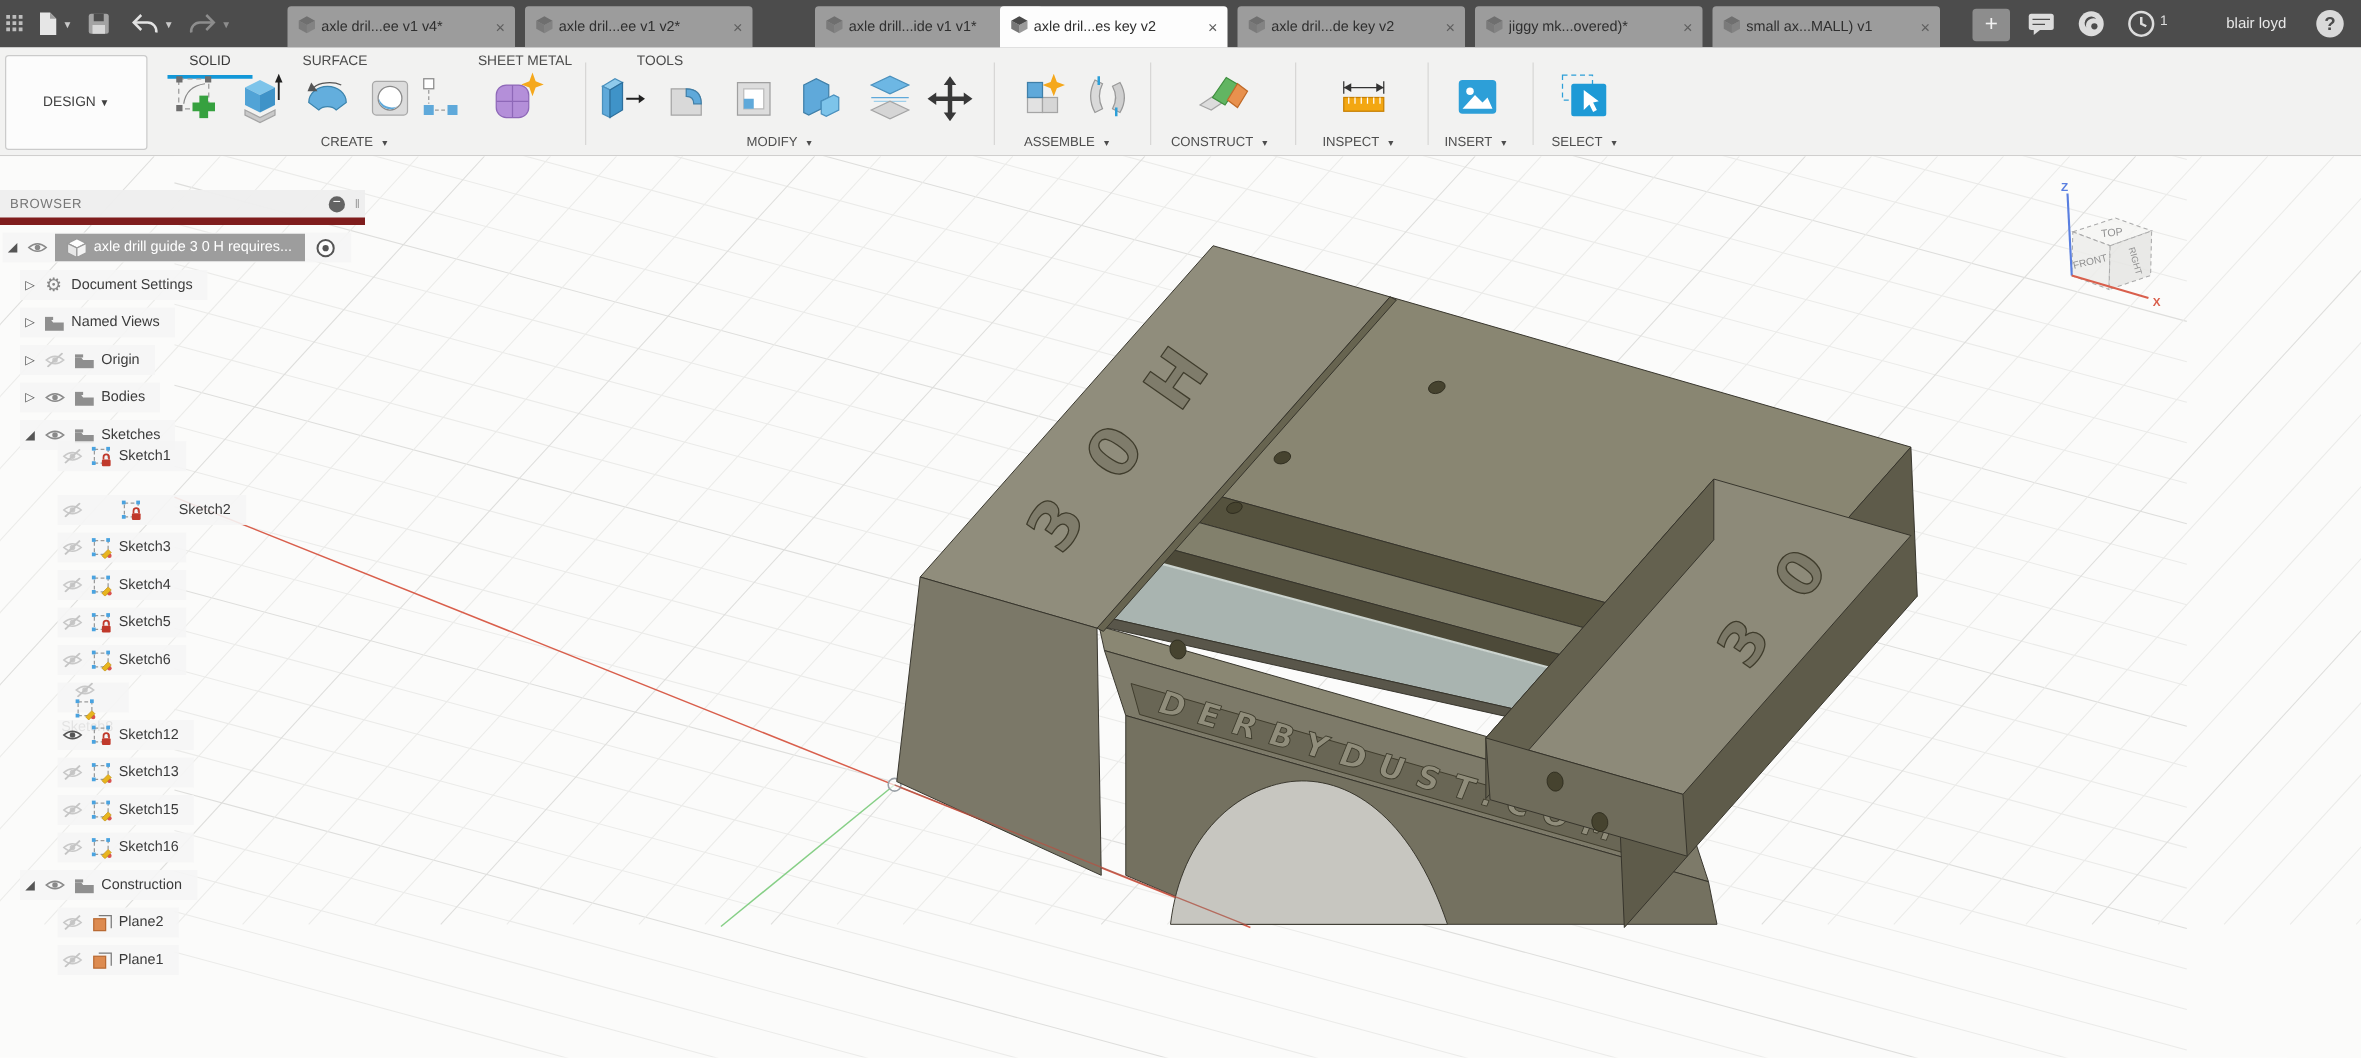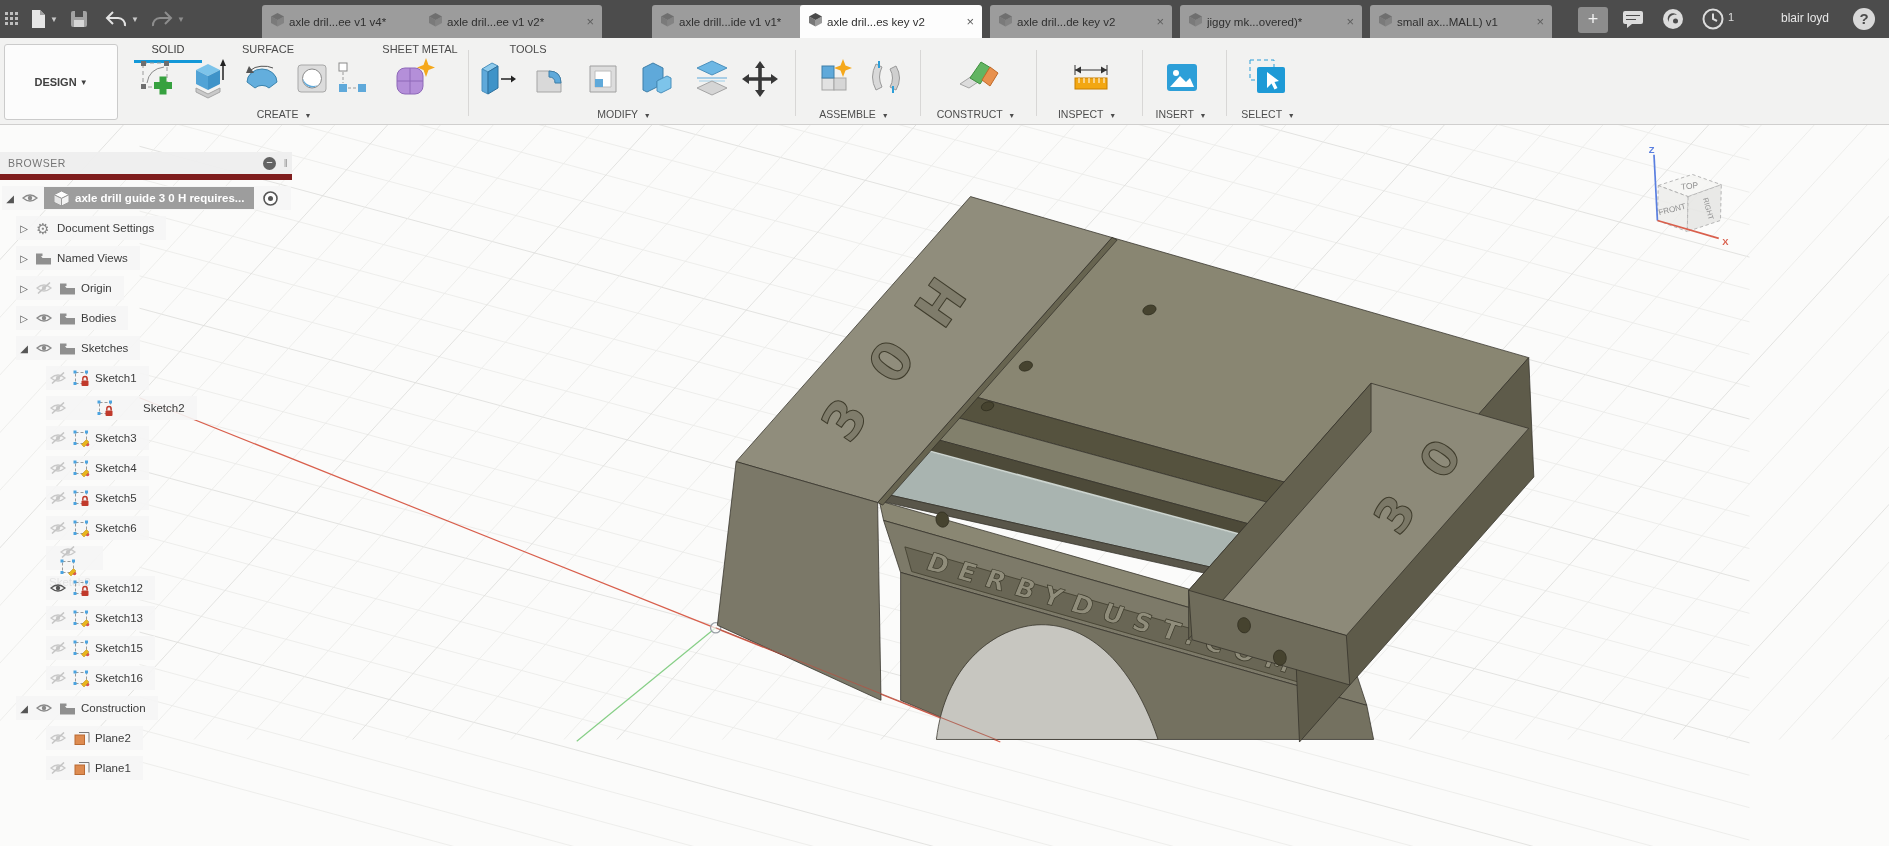--- a/index.html
+++ b/index.html
@@ -13,21 +13,21 @@
   .doc-tab.active{background:#fdfdfd;}
   .doc-tab .t-label{font-size:11.5px;color:#2f2f2f;white-space:nowrap;overflow:hidden;flex:1;margin:0 4px;}
   .doc-tab .t-close{font-size:13px;color:#5e5e5e;}
   #plus-tab{position:absolute;left:1578px;top:7px;width:30px;height:26px;background:#8d8d8d;
     border-radius:3px;color:#f2f2f2;font-size:18px;text-align:center;line-height:25px;cursor:pointer;}
   #user-name{position:absolute;right:60px;top:11px;font-size:12px;color:#e8e8e8;}
   #notif-count{position:absolute;left:1728px;top:11px;font-size:11px;color:#dcdcdc;}
   
   #toolbar{position:absolute;left:0;top:38px;width:1889px;height:87px;background:#f2f2f1;border-bottom:1px solid #d0cfce;box-sizing:border-box;}
   #design-box{position:absolute;left:4px;top:6px;width:112px;height:74px;background:#fcfcfc;border:1px solid #cbcbcb;border-radius:3px;
-    display:flex;align-items:center;justify-content:center;font-size:11px;font-weight:bold;color:#404040;cursor:pointer;}
+    display:flex;align-items:center;justify-content:center;font-size:11px;font-weight:normal;color:#404040;cursor:pointer;}
   .rib-tab{position:absolute;top:5px;transform:translateX(-50%);font-size:11px;color:#4b4b4b;cursor:pointer;white-space:nowrap;}
   .rib-tab.active{color:#3a3a3a;}
   #solid-underline{position:absolute;left:134px;top:22px;width:68px;height:3px;background:#1398d8;}
   .tool{position:absolute;top:18px;width:40px;height:46px;cursor:pointer;}
   .divider{position:absolute;top:12px;width:1px;height:66px;background:#d8d7d6;}
   .grp-label{position:absolute;top:70px;transform:translateX(-50%);font-size:10.5px;color:#4d4d4d;cursor:pointer;white-space:nowrap;}
   .grp-label .caret{color:#4d4d4d;font-size:7px;}
   
   #viewport{position:absolute;left:0;top:125px;width:1889px;height:721px;background:#fbfbfa;}
   
@@ -37,21 +37,21 @@
   #browser-title{font-size:10.5px;color:#757575;letter-spacing:.5px;margin-left:8px;flex:1;}
   #browser-collapse{width:13px;height:13px;border-radius:50%;background:#636363;color:#fff;font-size:11px;line-height:11px;
     text-align:center;margin-right:8px;cursor:pointer;}
   #browser-grip{color:#9a9a9a;font-size:10px;margin-right:4px;cursor:pointer;}
   .brow{position:absolute;height:24px;display:flex;align-items:center;background:rgba(245,245,245,0.9);padding-right:12px;cursor:pointer;}
   .brow .arrow{width:16px;font-size:10px;color:#555;text-align:center;}
   .brow .eye{width:24px;display:flex;justify-content:center;}
   .brow .bico{width:22px;display:flex;justify-content:center;}
   .brow .blabel{font-size:11.5px;color:#3b3b3b;margin-left:3px;white-space:nowrap;}
   .brow .selbox{display:flex;align-items:center;background:#9d9d9d;height:22px;padding:0 10px 0 6px;margin-left:2px;}
-  .brow .selbox .blabel{color:#ffffff;font-weight:bold;}
+  .brow .selbox .blabel{color:#ffffff;font-weight:normal;}
   .brow .target{margin-left:8px;display:flex;}
 </style>
 </head>
 <body>
 
 <div id="topbar">
   <div class="tb-ico" style="left:4px">
     <svg width="16" height="16">
         <g fill="#bdbdbd">
       <rect x="1" y="1" width="3" height="3"></rect>
@@ -88,21 +88,21 @@
     <span class="caret">▼</span>
   </div>
   <div class="tb-ico" style="left:150px">
     <svg width="24" height="18">
         <path d="M15,2 L21,8 L15,14" fill="none" stroke="#8d8d8d" stroke-width="2"></path>
       <path d="M21,8 h-11 a7,7 0 0 0 -7,8" fill="none" stroke="#8d8d8d" stroke-width="2"></path>
       </svg>
     <span class="caret" style="color:#8d8d8d">▼</span>
   </div>
   <div id="tabbar">
-      <div class="doc-tab" style="left: 230px; margin-left: 32px;">
+      <div class="doc-tab" style="left: 230px;">
         <span><svg width="15" height="15">
             <polygon points="7.5,1 14,4.5 7.5,8 1,4.5" fill="#6f6f6f"></polygon>
             <polygon points="1,4.5 7.5,8 7.5,14.5 1,11" fill="#6f6f6f" opacity=".75"></polygon>
             <polygon points="7.5,8 14,4.5 14,11 7.5,14.5" fill="#6f6f6f" opacity=".55"></polygon>
           </svg></span>
     <span class="t-label">axle dril...ee v1 v4*</span>
     <span class="t-close">×</span>
       </div>
       <div class="doc-tab" style="left: 420px;">
         <span><svg width="15" height="15">
@@ -640,21 +640,21 @@
             </svg>
           </span>
           <span class="bico">
             <svg width="17" height="13">
               <path d="M1,4 h5 l1.5,2 h8.5 v6.5 h-15 Z" fill="#8f8f8f"></path>
               <rect x="1" y="1.5" width="6.5" height="2.5" fill="#8f8f8f"></rect>
             </svg>
           </span>
       <span class="blabel">Sketches</span>
         </div>
-        <div class="brow" style="top: 241px; left: 46px; align-items: center;">
+        <div class="brow" style="top: 228px; left: 46px; align-items: center;">
           <span class="eye">
             <svg width="16" height="12">
               <path d="M1,6 Q8,0 15,6 Q8,12 1,6 Z" fill="none" stroke="#c9c9c9" stroke-width="1.3"></path>
               <circle cx="8" cy="6" r="2.2" fill="#c9c9c9"></circle>
               <line x1="2" y1="11.5" x2="14" y2="0.5" stroke="#c4c4c4" stroke-width="1.5"></line>
             </svg>
           </span>
           <span class="bico">
             <svg width="18" height="18">
               <rect x="3.5" y="3.5" width="11" height="11" fill="none" stroke="#9a9a9a" stroke-dasharray="3 2"></rect>

